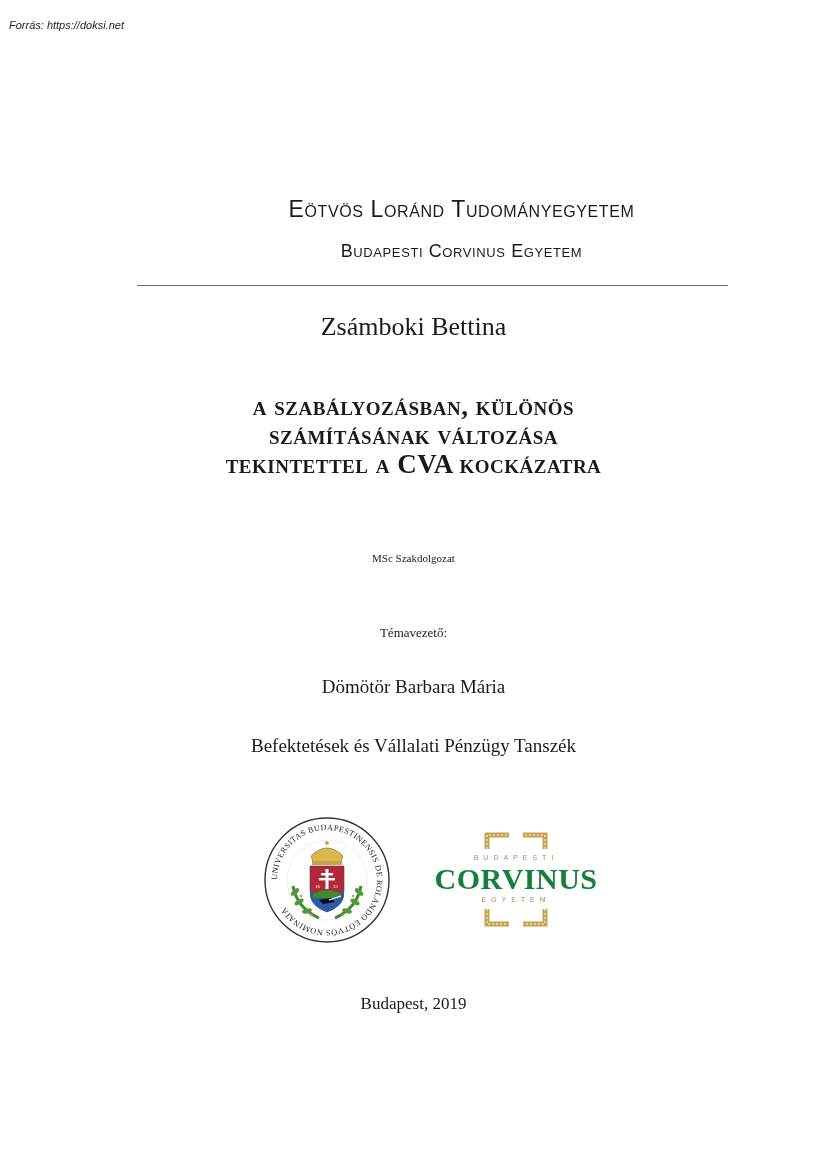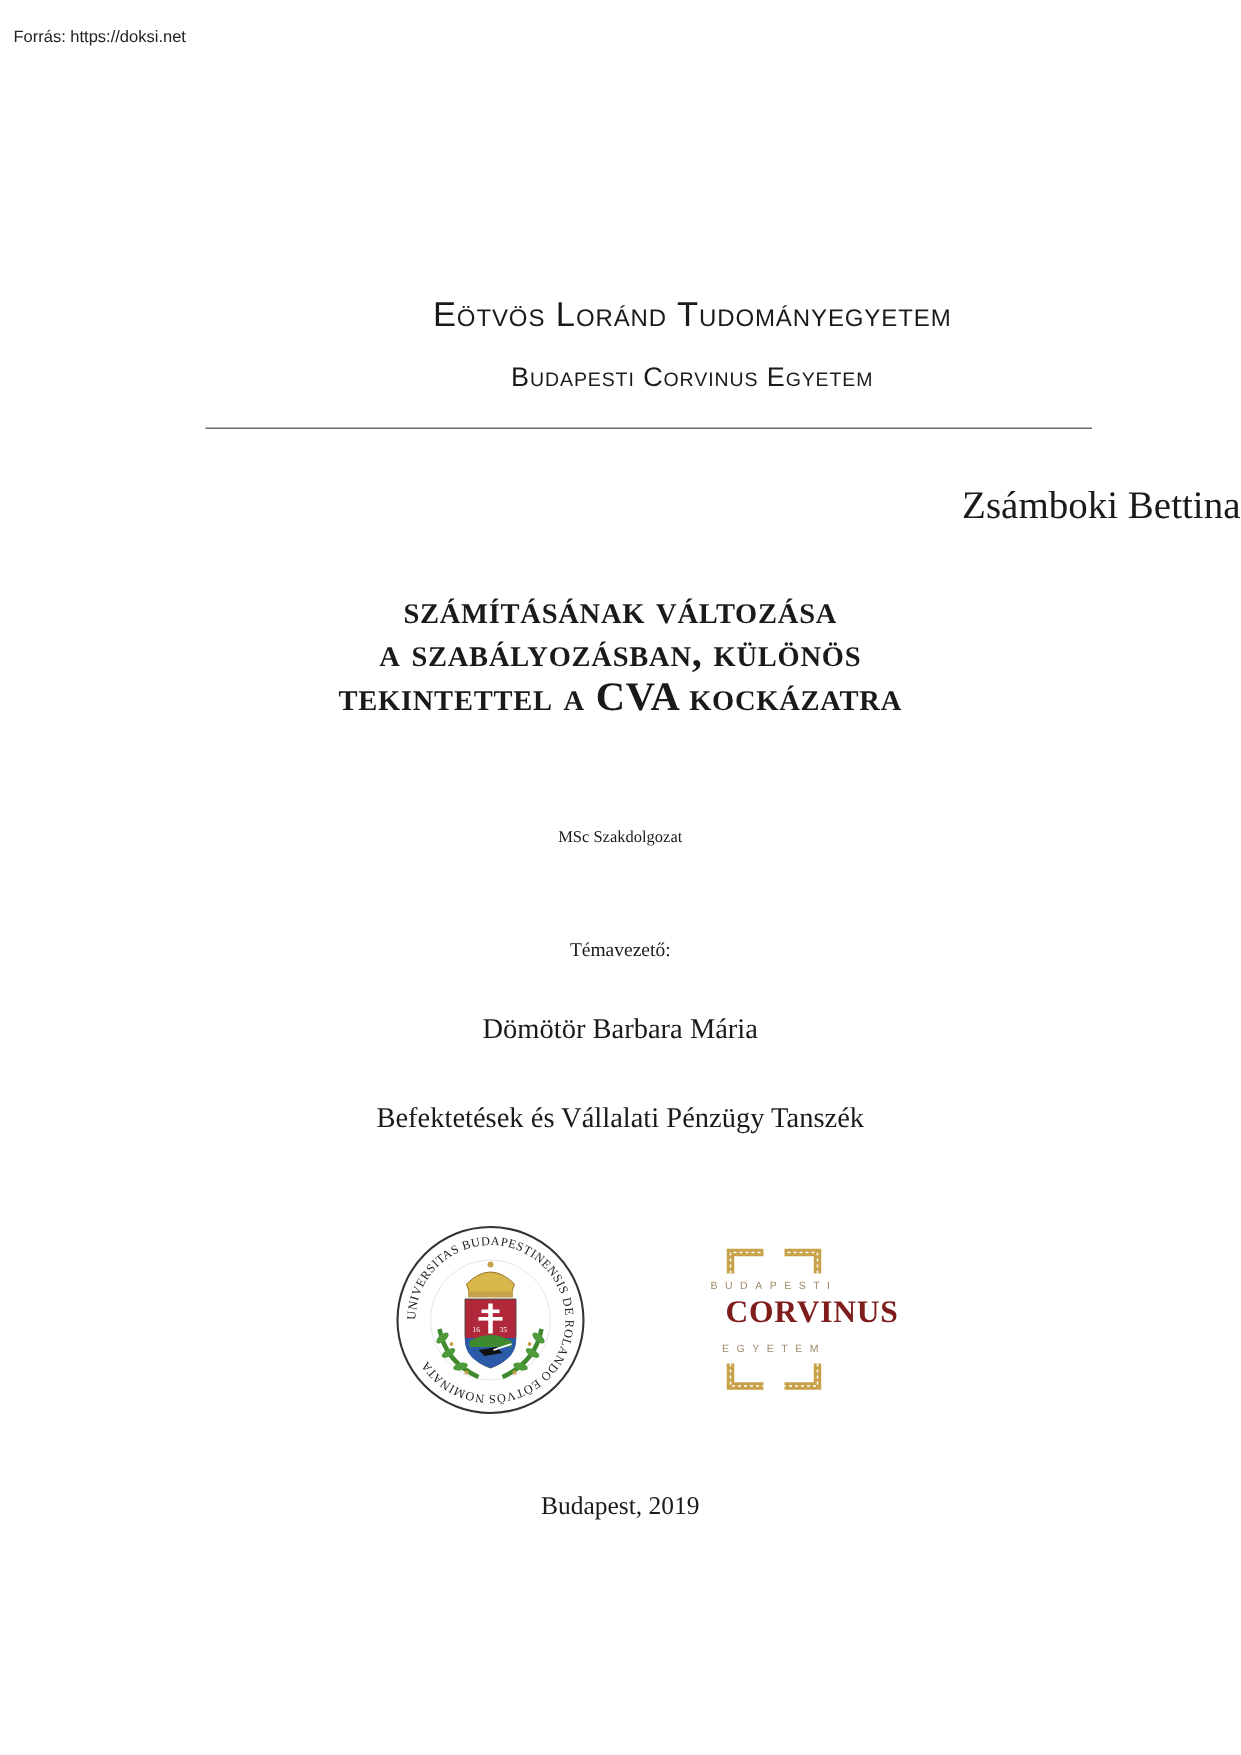--- a/index.html
+++ b/index.html
@@ -1,51 +1,51 @@
 <!DOCTYPE html>
 <html><head>
 <meta charset="utf-8">
 <style>
   html, body { margin:0; padding:0; background:#ffffff; }
   body { width:827px; height:1170px; position:relative; overflow:hidden; color:#1a1a1a;
          font-family: "DejaVu Serif", "Liberation Serif", serif; }
-  .source { position:absolute; left:9px; top:19px; font-family:"Liberation Sans", sans-serif; font-size:11px; color:#222; }
+  .source { position:absolute; left:9px; top:19px; font-family:"Liberation Sans", sans-serif; font-size:11px; color:#222;font-style:italic; }
   .c { position:absolute; left:0; width:827px; text-align:center; }
   .sc { font-variant: small-caps; font-family:Liberation Sans, sans-serif; letter-spacing:0.6px;padding-left:48px; }
   .uni1 { top:196px; font-size:23px; }
   .uni2 { top:241px; font-size:18px; }
   .rule { position:absolute; left:137px; top:285px; width:591px; height:0; border-top:1.3px solid #6b6b6b; }
-  .author { top:322px; font-size:26px; font-family:"Liberation Serif", serif;text-align:right; }
+  .author { top:312px; font-size:26px; font-family:"Liberation Serif", serif; }
   .title { top:392px; font-size:27px; font-weight:bold; line-height:29px; font-family:"Liberation Serif", serif; font-variant:small-caps; letter-spacing:0.5px; }
   .msc { top:552px; font-size:11px; font-family:"Liberation Serif", serif; }
   .tv { top:625px; font-size:13px; font-family:"Liberation Serif", serif; }
   .sup { top:676px; font-size:19px; font-family:"Liberation Serif", serif; }
   .dept { top:735px; font-size:19px; font-family:"Liberation Serif", serif; }
   .city { top:994px; font-size:17px; font-family:"Liberation Serif", serif; }
   .seal { position:absolute; left:263px; top:816px; width:128px; height:128px; }
   .corv { position:absolute; left:433px; top:830px; width:166px; height:100px; }
-  .corv-word { position:absolute; left:0; width:166px; top:32px; text-align:right; font-family:"Liberation Serif", serif; font-size:21px; color:#7f1d1d; letter-spacing:0.5px; font-weight:bold; }
+  .corv-word { position:absolute; left:0; width:166px; top:32px; text-align:center; font-family:"Liberation Serif", serif; font-size:30px; color:#15803d; letter-spacing:0.5px; font-weight:bold; }
   .corv-small { position:absolute; left:0; width:166px; text-align:center; font-family:"Liberation Sans", sans-serif; font-size:7px; color:#a08c6a; letter-spacing:5px; }
   .corv-top { top:24px; }
   .corv-bot { top:66px; }
 </style>
 </head>
 <body>
 
 <div class="source">Forrás: https://doksi.net</div>
 
 <div class="c sc uni1">Eötvös Loránd Tudományegyetem</div>
 <div class="c sc uni2">Budapesti Corvinus Egyetem</div>
 <div class="rule"></div>
 
 <div class="c author">Zsámboki Bettina</div>
 
 <div class="c title">
+  <div>a szabályozásban, különös</div>
   <div>számításának változása</div>
-  <div>a szabályozásban, különös</div>
   <div>tekintettel a CVA kockázatra</div>
 </div>
 
 <div class="c msc">MSc Szakdolgozat</div>
 <div class="c tv">Témavezető:</div>
 <div class="c sup">Dömötör Barbara Mária</div>
 <div class="c dept">Befektetések és Vállalati Pénzügy Tanszék</div>
 
 <svg class="seal" viewBox="0 0 128 128">
   <defs>

